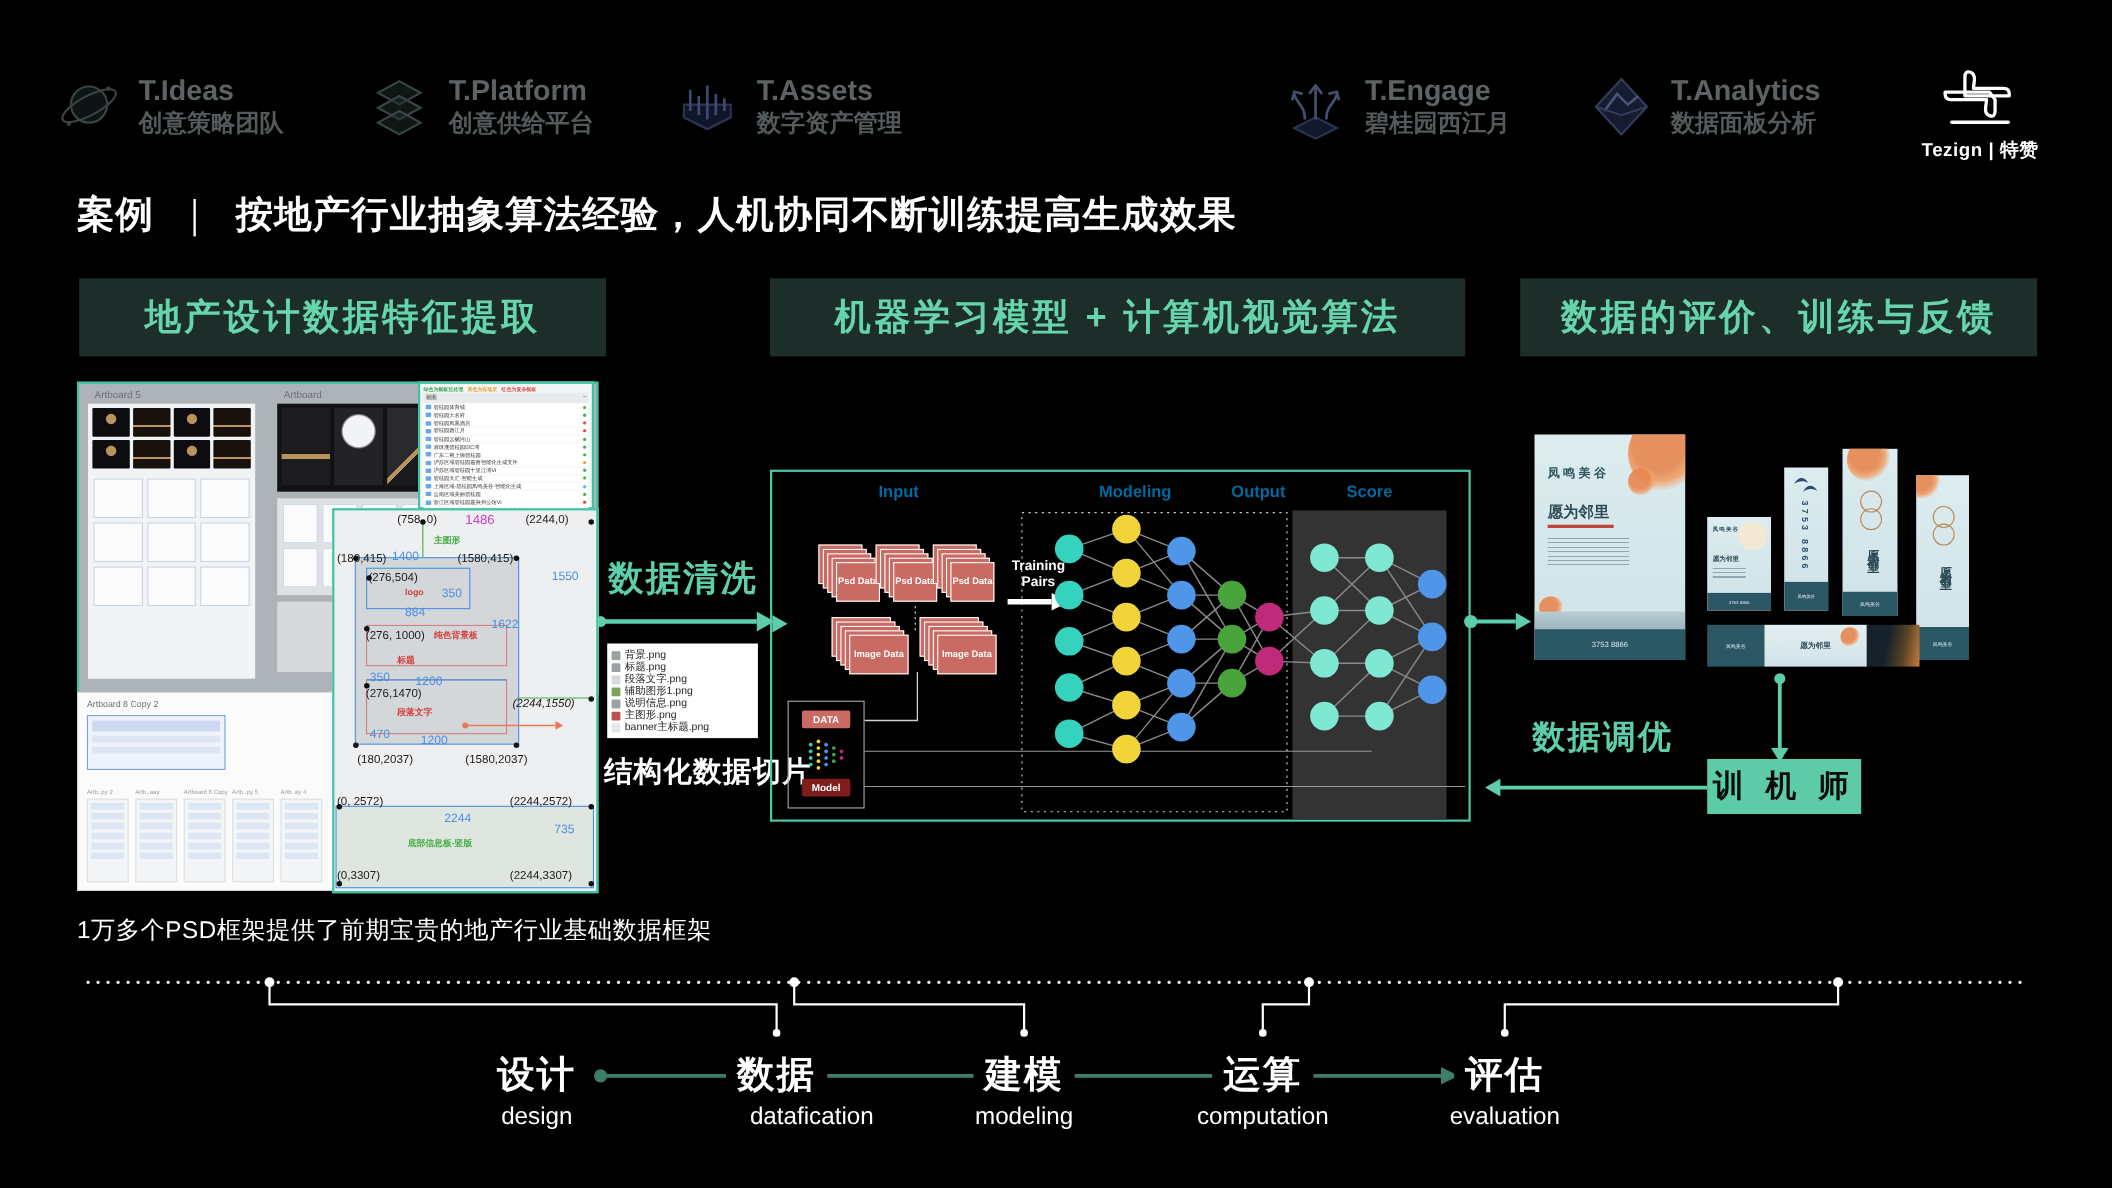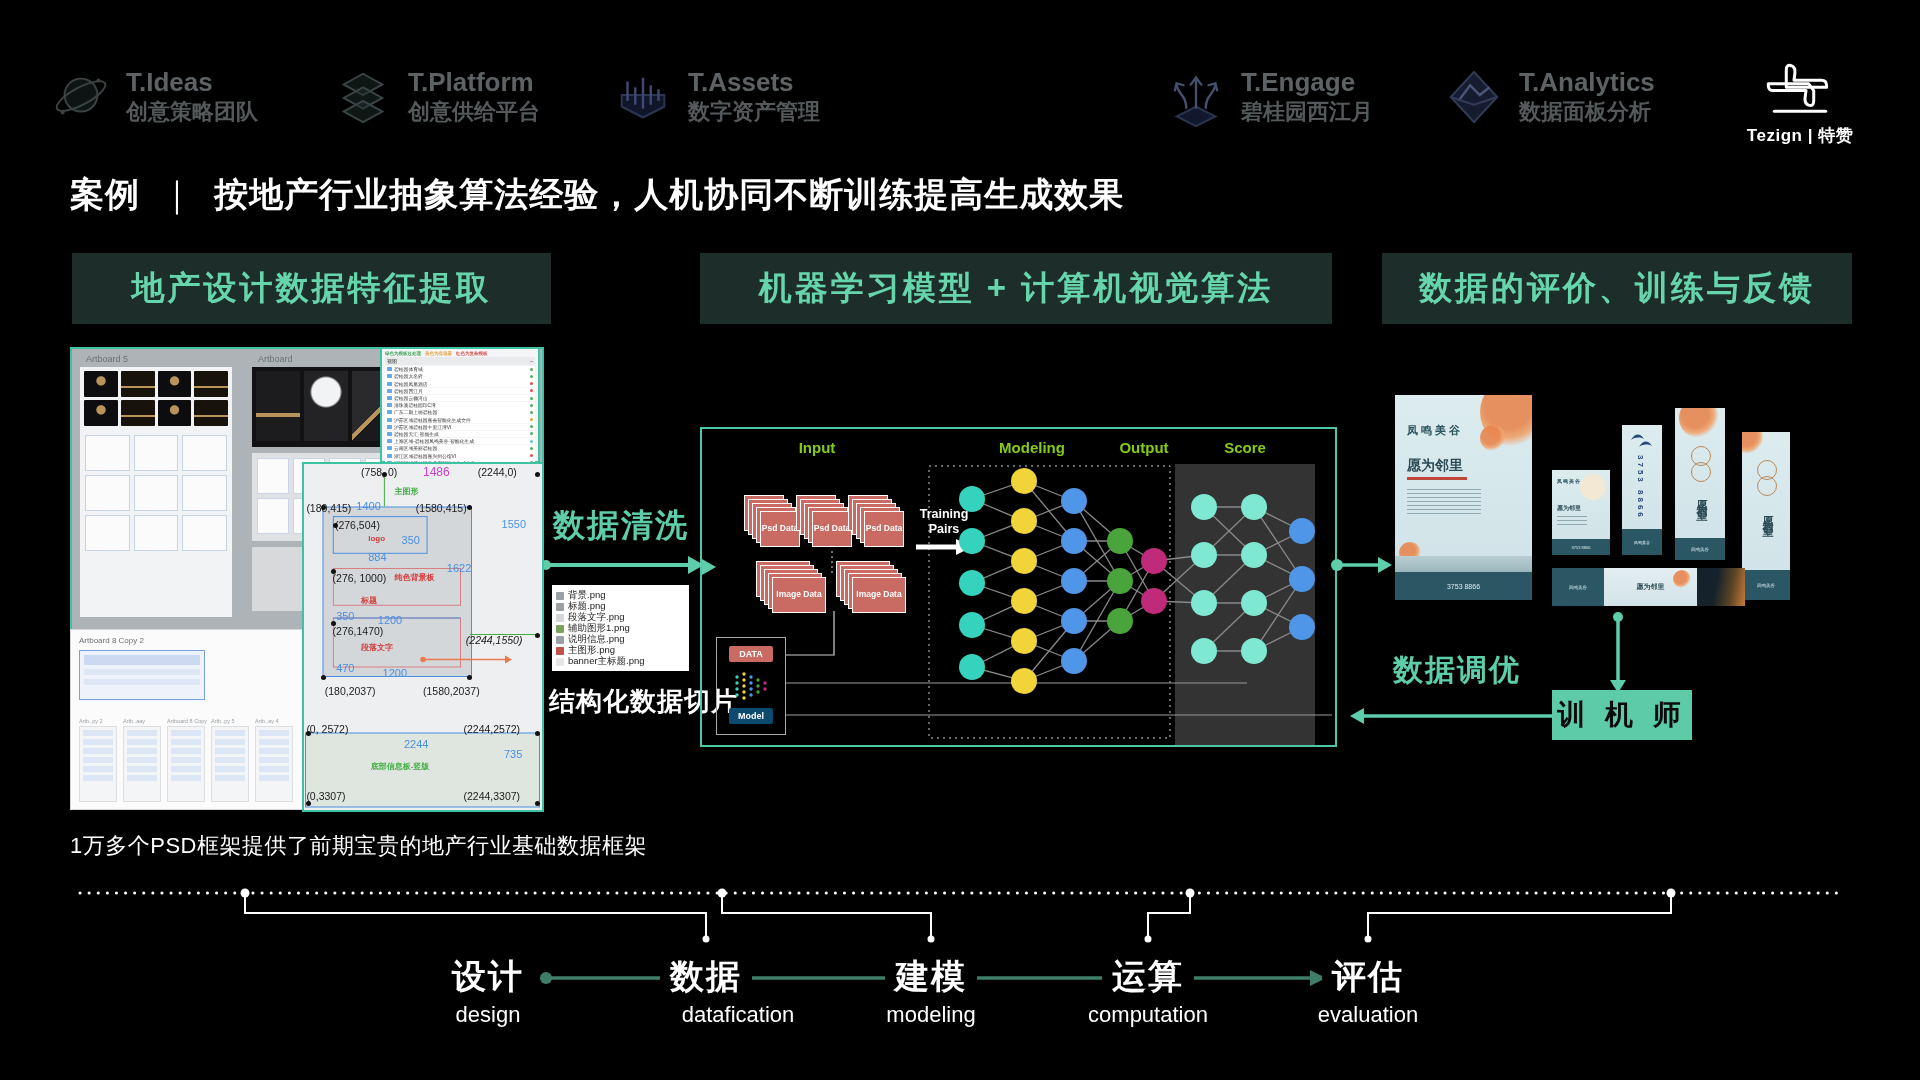--- a/index.html
+++ b/index.html
@@ -64,36 +64,36 @@
 
   
   .clean-label{position:absolute;left:553px;top:504px;font-size:32px;font-weight:bold;color:#5ecdab;letter-spacing:2px;}
   .file-box{position:absolute;left:552px;top:585px;width:137px;height:86px;background:#fff;padding:5px 4px;box-sizing:border-box;}
   .file-row{display:flex;align-items:center;gap:4px;height:11px;font-size:9.5px;color:#222;}
   .file-ic{width:8px;height:8px;flex:0 0 8px;border-radius:1px;}
   .clean-caption{position:absolute;left:549px;top:684px;font-size:26px;font-weight:bold;color:#fff;letter-spacing:1px;}
 
   
   .nn-box{position:absolute;left:700px;top:427px;width:637px;height:320px;border:2px solid #4cc7a7;box-sizing:border-box;}
-  .nn-label{position:absolute;top:10px;font-size:15px;font-weight:bold;color:#84cc16;transform:translateX(-50%);}
+  .nn-label{position:absolute;top:10px;font-size:15px;font-weight:bold;color:#0369a1;transform:translateX(-50%);}
   .stack{position:absolute;width:58px;height:52px;}
   .stack i{position:absolute;background:#c96a63;border:1px solid #fff;}
   .stack b{position:absolute;background:#c96a63;border:1px solid #fff;display:flex;align-items:center;justify-content:center;
            text-align:center;font-size:8.5px;font-weight:bold;color:#fff;line-height:1.15;}
   .psd i,.psd b{width:38px;height:34px;}
   .img i,.img b{width:52px;height:34px;}
   .stack i:nth-child(1){left:0;top:0;}.stack i:nth-child(2){left:4px;top:4px;}
   .stack i:nth-child(3){left:8px;top:8px;}.stack i:nth-child(4){left:12px;top:12px;}
   .stack b{left:16px;top:16px;}
   .training{position:absolute;left:210px;top:78px;width:64px;text-align:center;font-size:12.5px;font-weight:bold;color:#fff;line-height:1.2;}
   .legend{position:absolute;left:14px;top:208px;width:68px;height:96px;border:1px solid #aaa;}
   .chip{position:absolute;left:12px;width:44px;height:16px;display:flex;align-items:center;justify-content:center;
         font-size:9px;font-weight:bold;color:#fff;border-radius:2px;}
   .chip.data{top:8px;background:#c96a63;}
-  .chip.model{top:70px;background:#0c4a6e;}
+  .chip.model{top:70px;background:#7f1d1d;}
   .legend svg{position:absolute;left:16px;top:32px;}
 
   
   .poster{position:absolute;background:linear-gradient(#dcecef,#cfe2e7);overflow:hidden;}
   .poster .band{position:absolute;left:0;right:0;bottom:0;background:#2b5765;color:#dfeaed;
                 display:flex;align-items:center;justify-content:center;}
   .leafblob{position:absolute;background:radial-gradient(circle at 40% 40%, #e8864f 0 40%, #f0a36b 55%, transparent 70%);
             border-radius:50%;opacity:.9;}
   .ring{position:absolute;border:1px solid #b98a5a;border-radius:50%;}
   .vtxt{writing-mode:vertical-rl;letter-spacing:4px;color:#2c4a55;font-weight:bold;}

